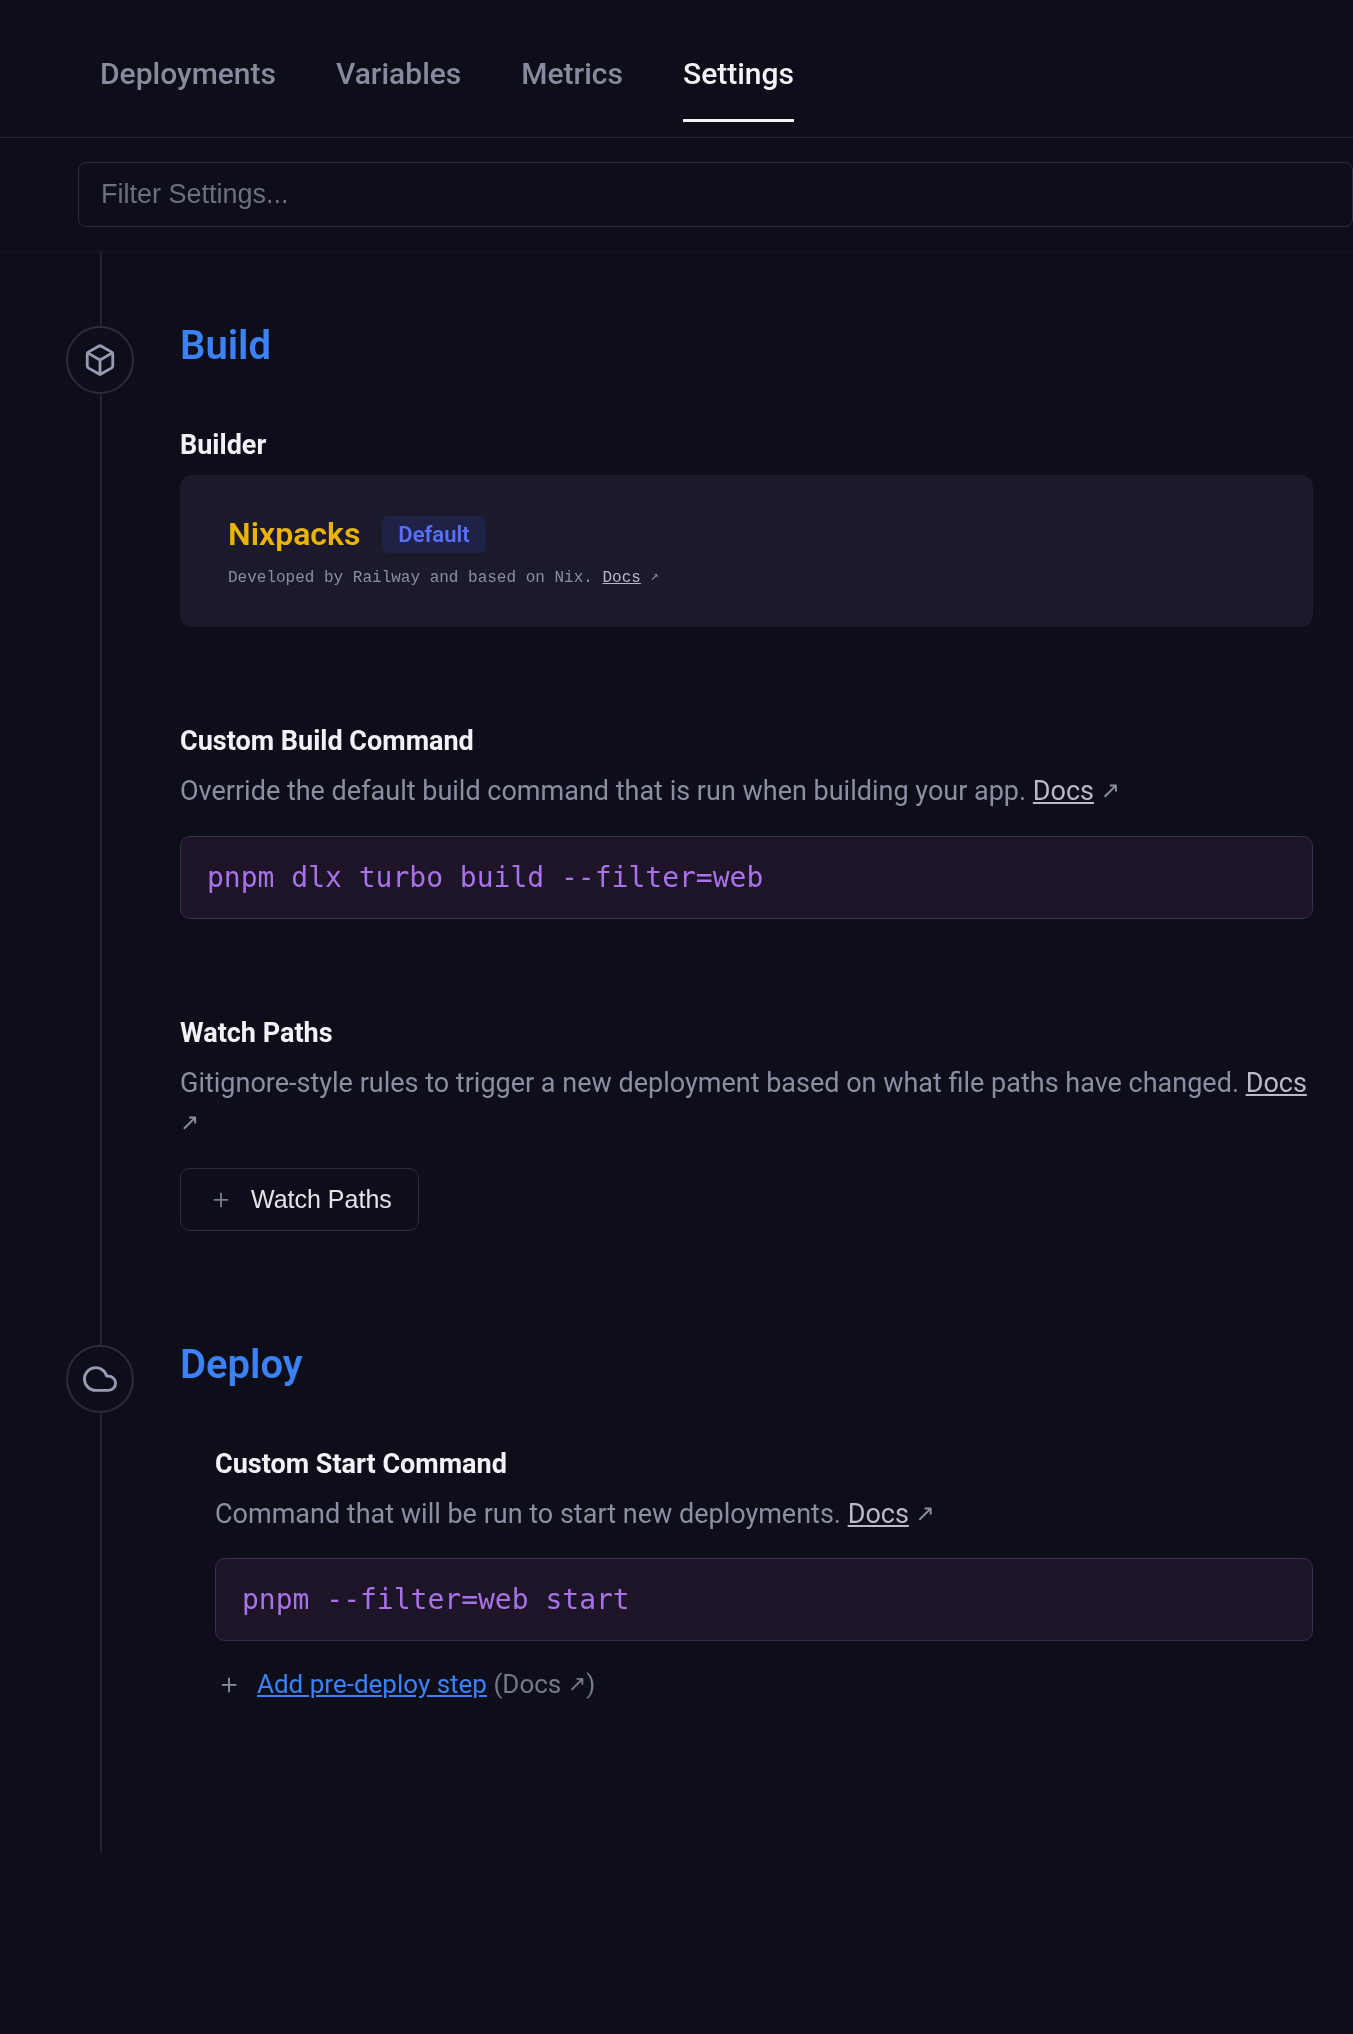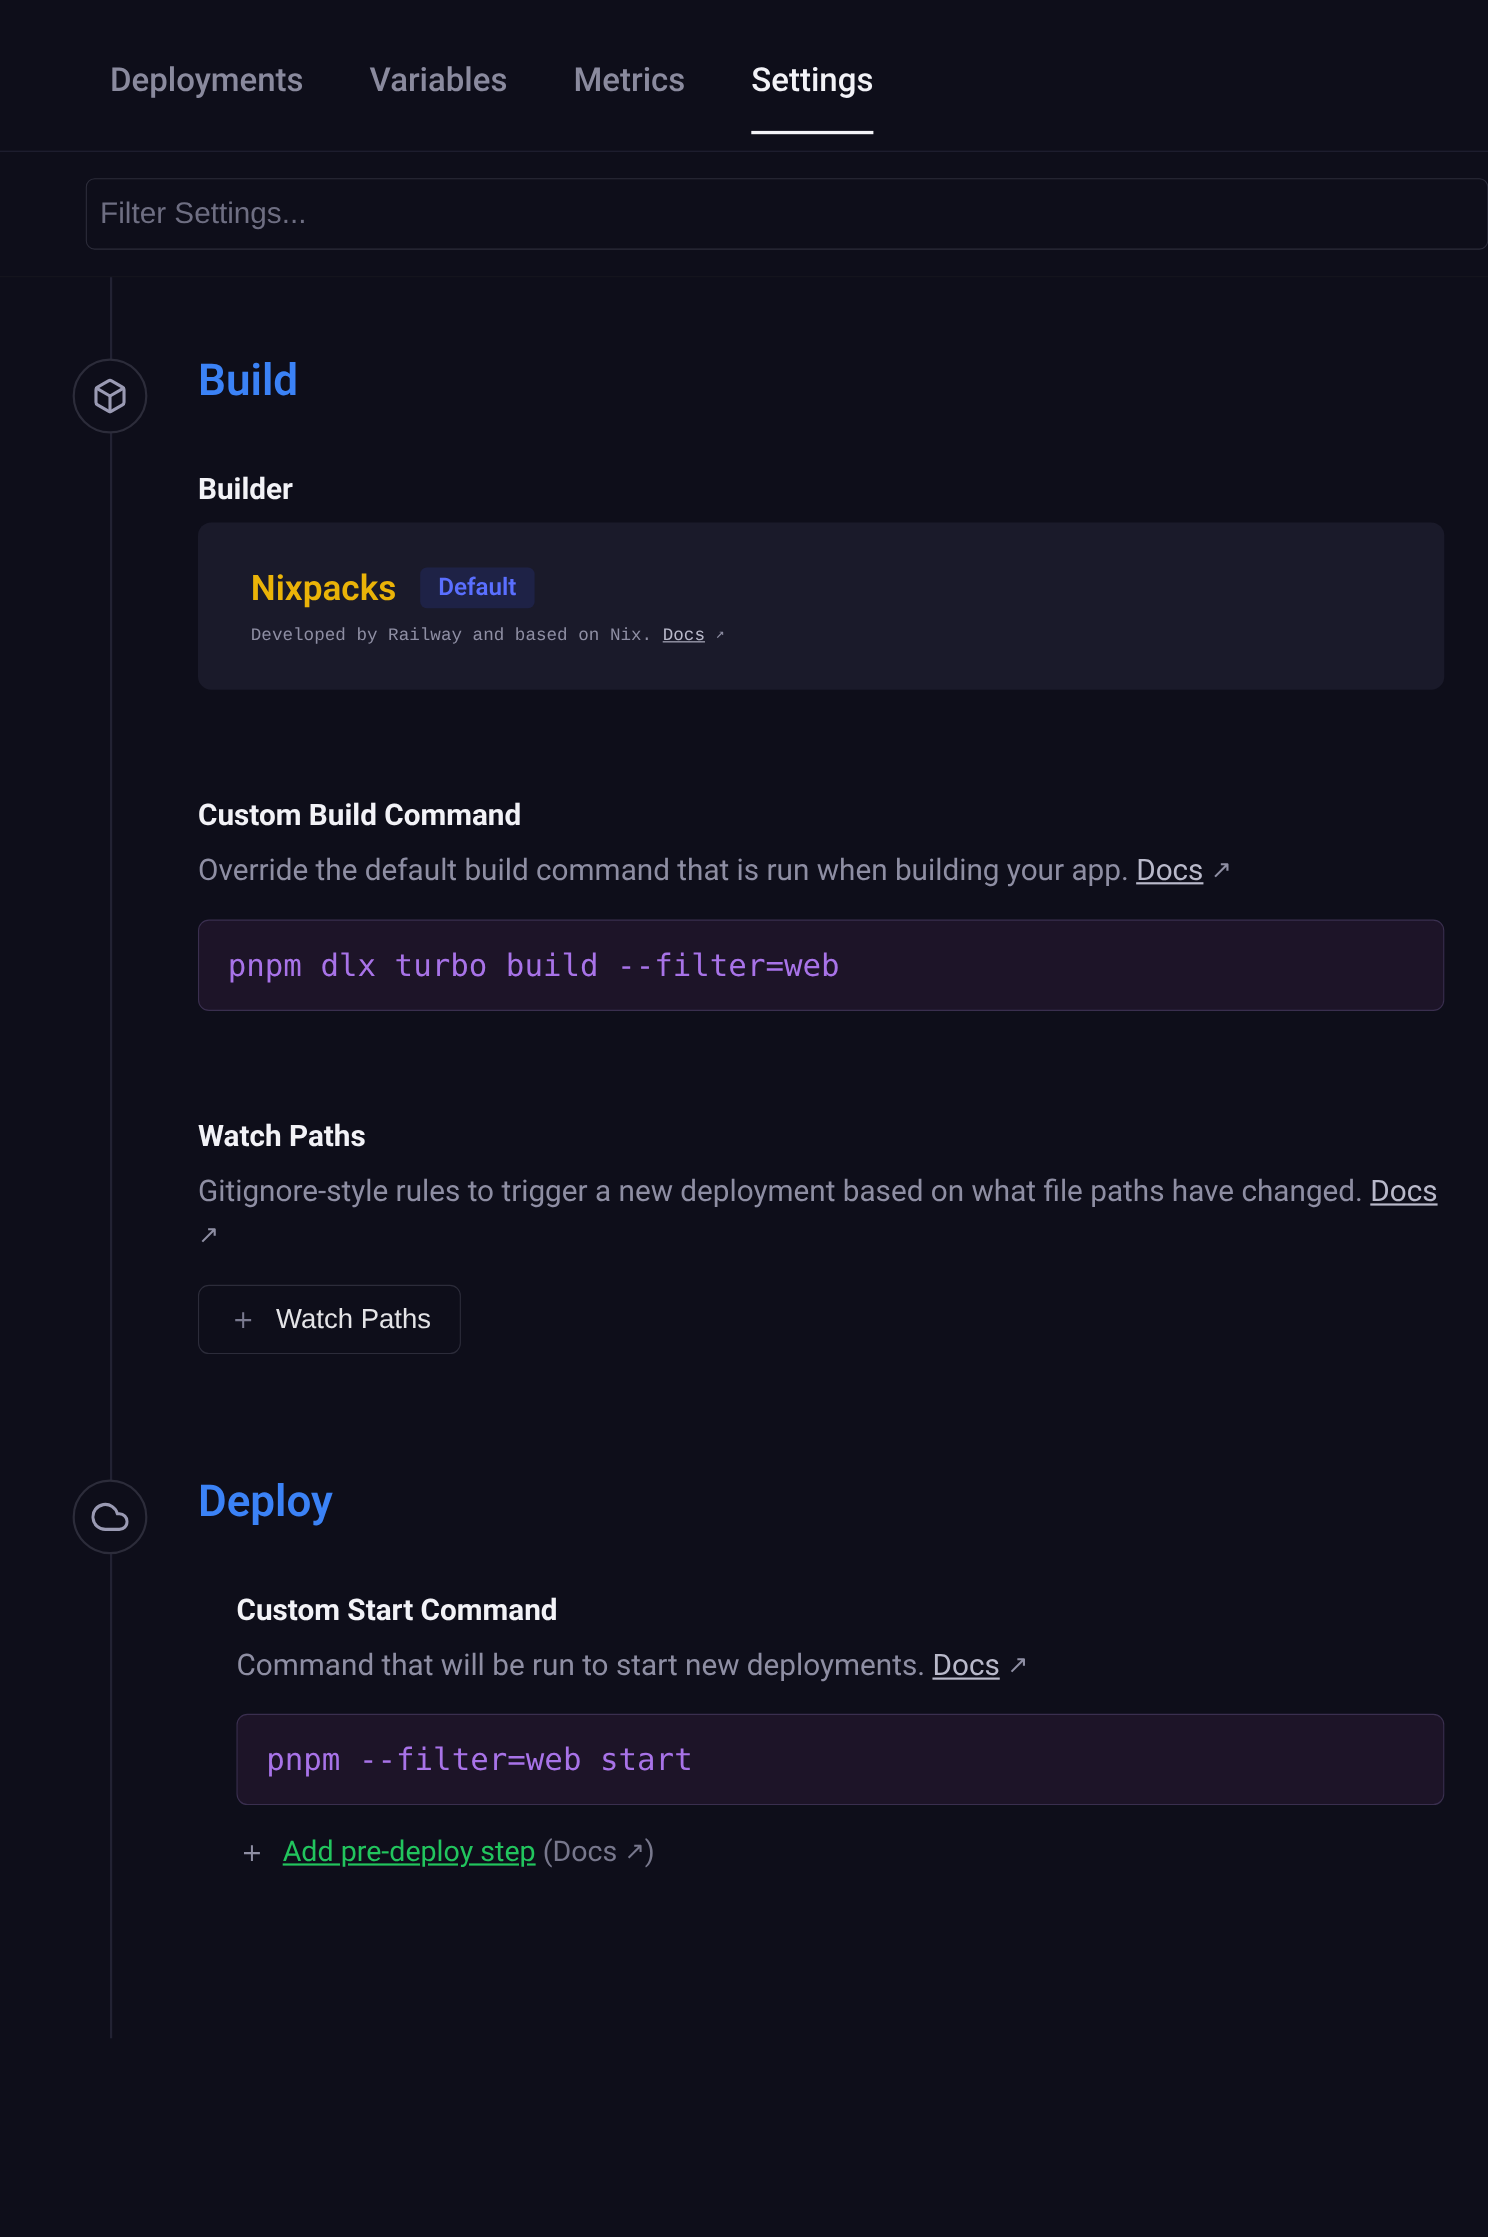--- a/index.html
+++ b/index.html
@@ -38,21 +38,21 @@
   
   .filter-wrap {
     padding: 24px 0 24px 78px;
     border-bottom: 1px solid #16161f;
   }
   .filter-input {
     width: 100%;
     background: transparent;
     border: 1px solid #2c2c3a;
     border-radius: 8px;
-    padding: 16px 12px;
+    padding: 16px 22px;
     font-size: 27px;
     color: #e4e4e7;
     outline: none;
   }
   .filter-input::placeholder { color: #6e6e82; }
 
   
   .content {
     position: relative;
     padding: 50px 0 80px 0;
@@ -176,21 +176,21 @@
 
   .add-step {
     display: flex;
     align-items: center;
     gap: 14px;
     margin-top: 24px;
     font-size: 26px;
     color: #8e8ea3;
   }
   .add-step .plus { font-size: 28px; }
-  .add-step .link-underline { color: #22c55e; }
+  .add-step .link-underline { color: #3b82f6; }
   .dim-paren { color: #77778c; }
 </style>
 </head>
 <body>
 
 <div class="tabs">
   <div class="tab">Deployments</div>
   <div class="tab">Variables</div>
   <div class="tab">Metrics</div>
   <div class="tab active">Settings</div>

